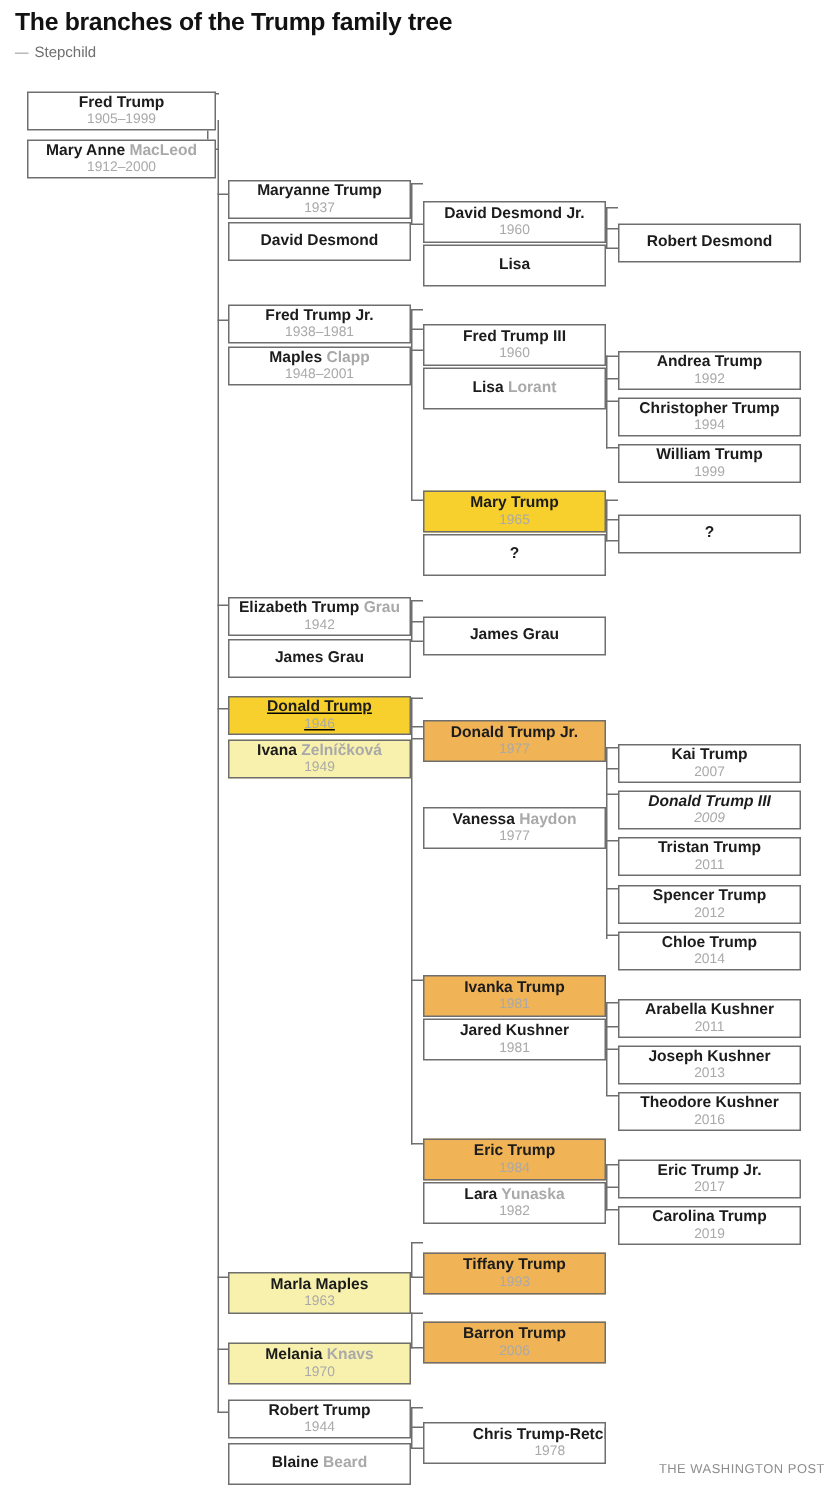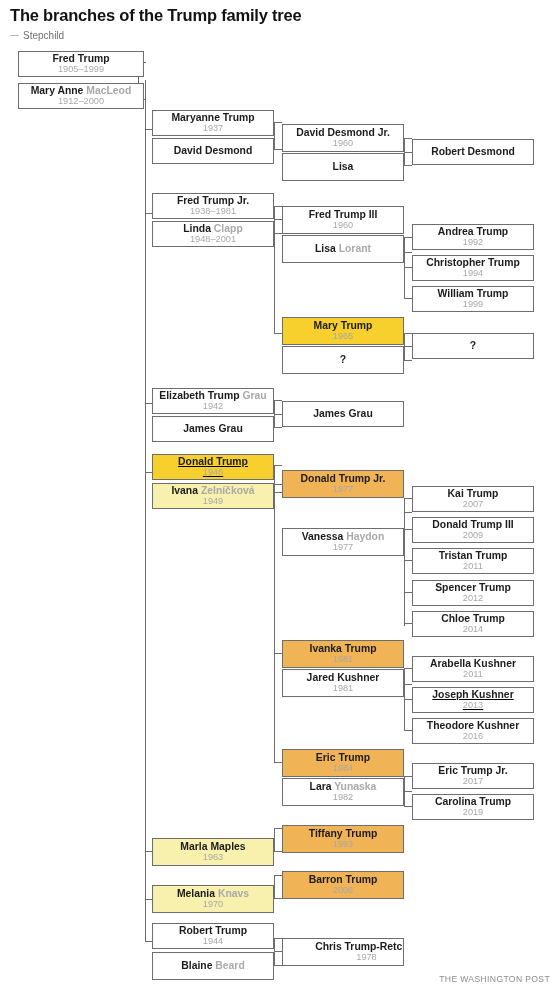--- a/index.html
+++ b/index.html
@@ -32,20 +32,21 @@
   .node{
     position:absolute;
     border:1.4px solid #6e6e6e;
     background:#ffffff;
     box-sizing:border-box;
     display:flex;flex-direction:column;
     align-items:center;justify-content:center;
     text-align:center;
     line-height:1.04;
     overflow:hidden;
+    margin-top:10px;
   }
   .node .nm{
     font-size:10.4px;font-weight:bold;color:#1c1c1c;
     white-space:nowrap;
   }
   .node .nm .last{font-weight:bold;color:#a9a9a9;}
   .node .yr{
     font-size:9.2px;color:#a9a9a9;font-weight:normal;
     margin-top:0px;white-space:nowrap;
   }
@@ -184,21 +185,21 @@
   </div>
   <div class="node" style="left:412px;top:139px;width:122px;height:26px;">
     <span class="nm">Robert Desmond</span>
   </div>
 
   <div class="node" style="left:152px;top:193px;width:122px;height:26px;">
     <span class="nm">Fred Trump Jr.</span>
     <span class="yr">1938–1981</span>
   </div>
   <div class="node" style="left:152px;top:221px;width:122px;height:26px;">
-    <span class="nm"><span>Linda </span><span class="last">Clapp</span></span>
+    <span class="nm"><span>Maples </span><span class="last">Clapp</span></span>
     <span class="yr">1948–2001</span>
   </div>
   <div class="node" style="left:282px;top:206px;width:122px;height:28px;">
     <span class="nm">Fred Trump III</span>
     <span class="yr">1960</span>
   </div>
   <div class="node" style="left:282px;top:235px;width:122px;height:28px;">
     <span class="nm"><span>Lisa </span><span class="last">Lorant</span></span>
   </div>
   <div class="node" style="left:412px;top:224px;width:122px;height:26px;">
@@ -248,21 +249,21 @@
     <span class="yr">1977</span>
   </div>
   <div class="node" style="left:282px;top:528px;width:122px;height:28px;">
     <span class="nm"><span>Vanessa </span><span class="last">Haydon</span></span>
     <span class="yr">1977</span>
   </div>
   <div class="node" style="left:412px;top:486px;width:122px;height:26px;">
     <span class="nm">Kai Trump</span>
     <span class="yr">2007</span>
   </div>
-  <div class="node" style="left:412px;top:517px;width:122px;height:26px;">
+  <div class="node" style="left:412px;top:517px;width:122px;height:26px;font-style:italic;">
     <span class="nm">Donald Trump III</span>
     <span class="yr">2009</span>
   </div>
   <div class="node" style="left:412px;top:548px;width:122px;height:26px;">
     <span class="nm">Tristan Trump</span>
     <span class="yr">2011</span>
   </div>
   <div class="node" style="left:412px;top:580px;width:122px;height:26px;">
     <span class="nm">Spencer Trump</span>
     <span class="yr">2012</span>
@@ -277,21 +278,21 @@
     <span class="yr">1981</span>
   </div>
   <div class="node" style="left:282px;top:669px;width:122px;height:28px;">
     <span class="nm">Jared Kushner</span>
     <span class="yr">1981</span>
   </div>
   <div class="node" style="left:412px;top:656px;width:122px;height:26px;">
     <span class="nm">Arabella Kushner</span>
     <span class="yr">2011</span>
   </div>
-  <div class="node" style="left:412px;top:687px;width:122px;height:26px;text-decoration:underline;">
+  <div class="node" style="left:412px;top:687px;width:122px;height:26px;">
     <span class="nm">Joseph Kushner</span>
     <span class="yr">2013</span>
   </div>
   <div class="node" style="left:412px;top:718px;width:122px;height:26px;">
     <span class="nm">Theodore Kushner</span>
     <span class="yr">2016</span>
   </div>
 
   <div class="node c-orange" style="left:282px;top:749px;width:122px;height:28px;">
     <span class="nm">Eric Trump</span>

